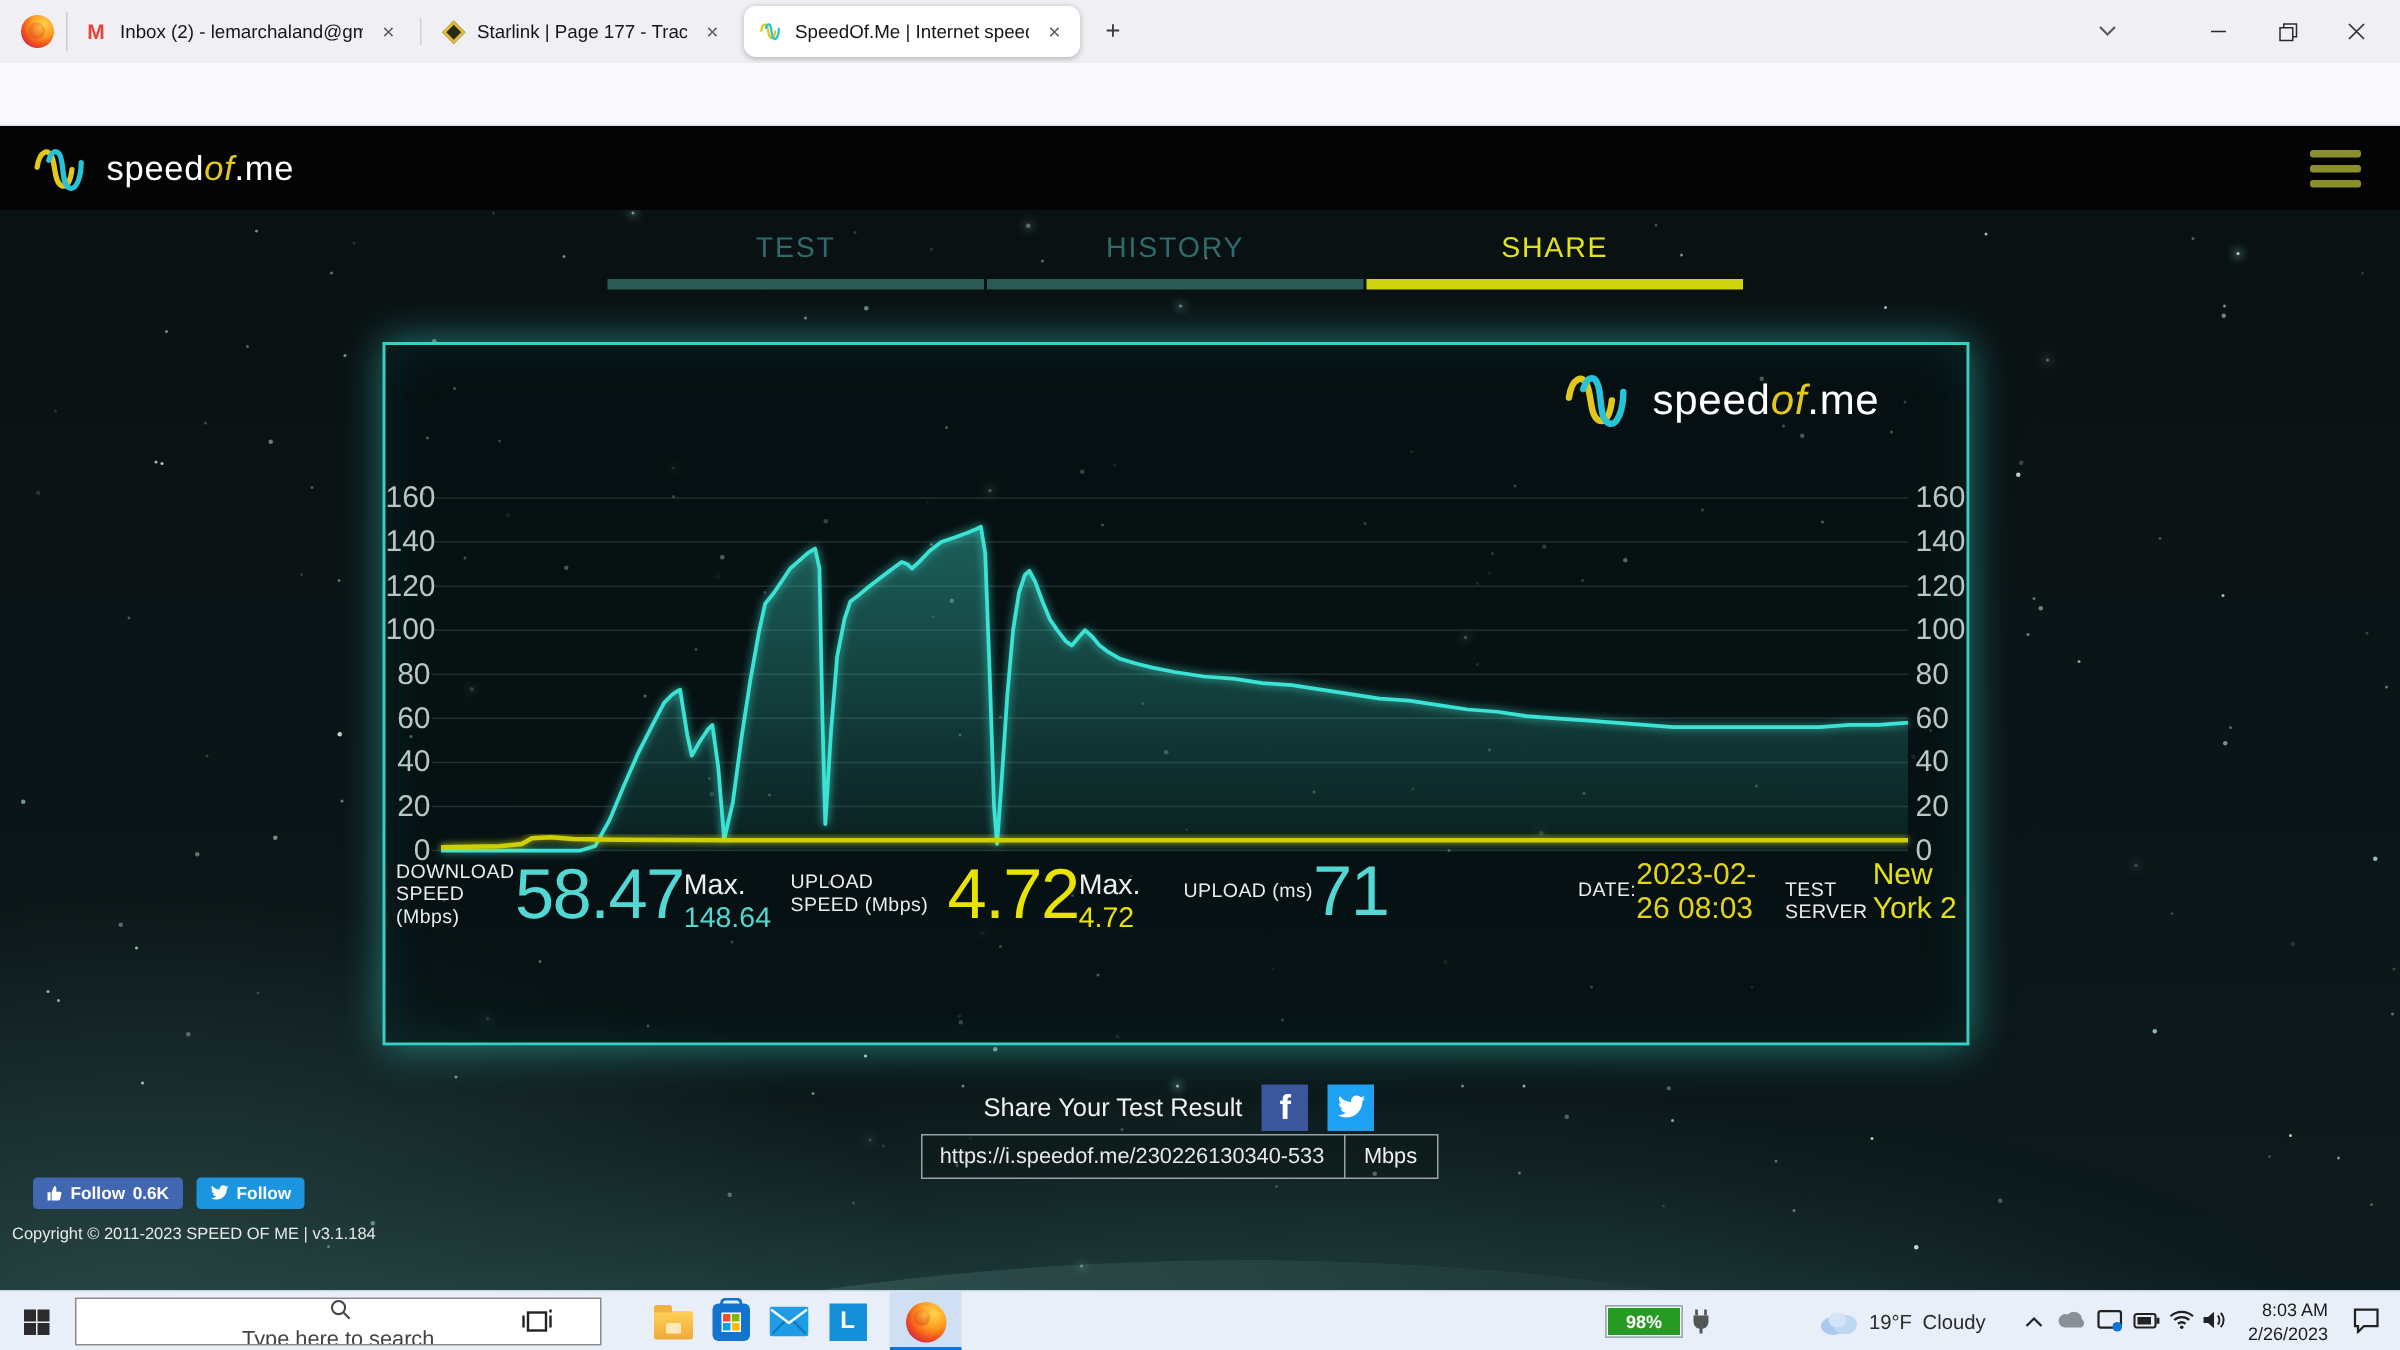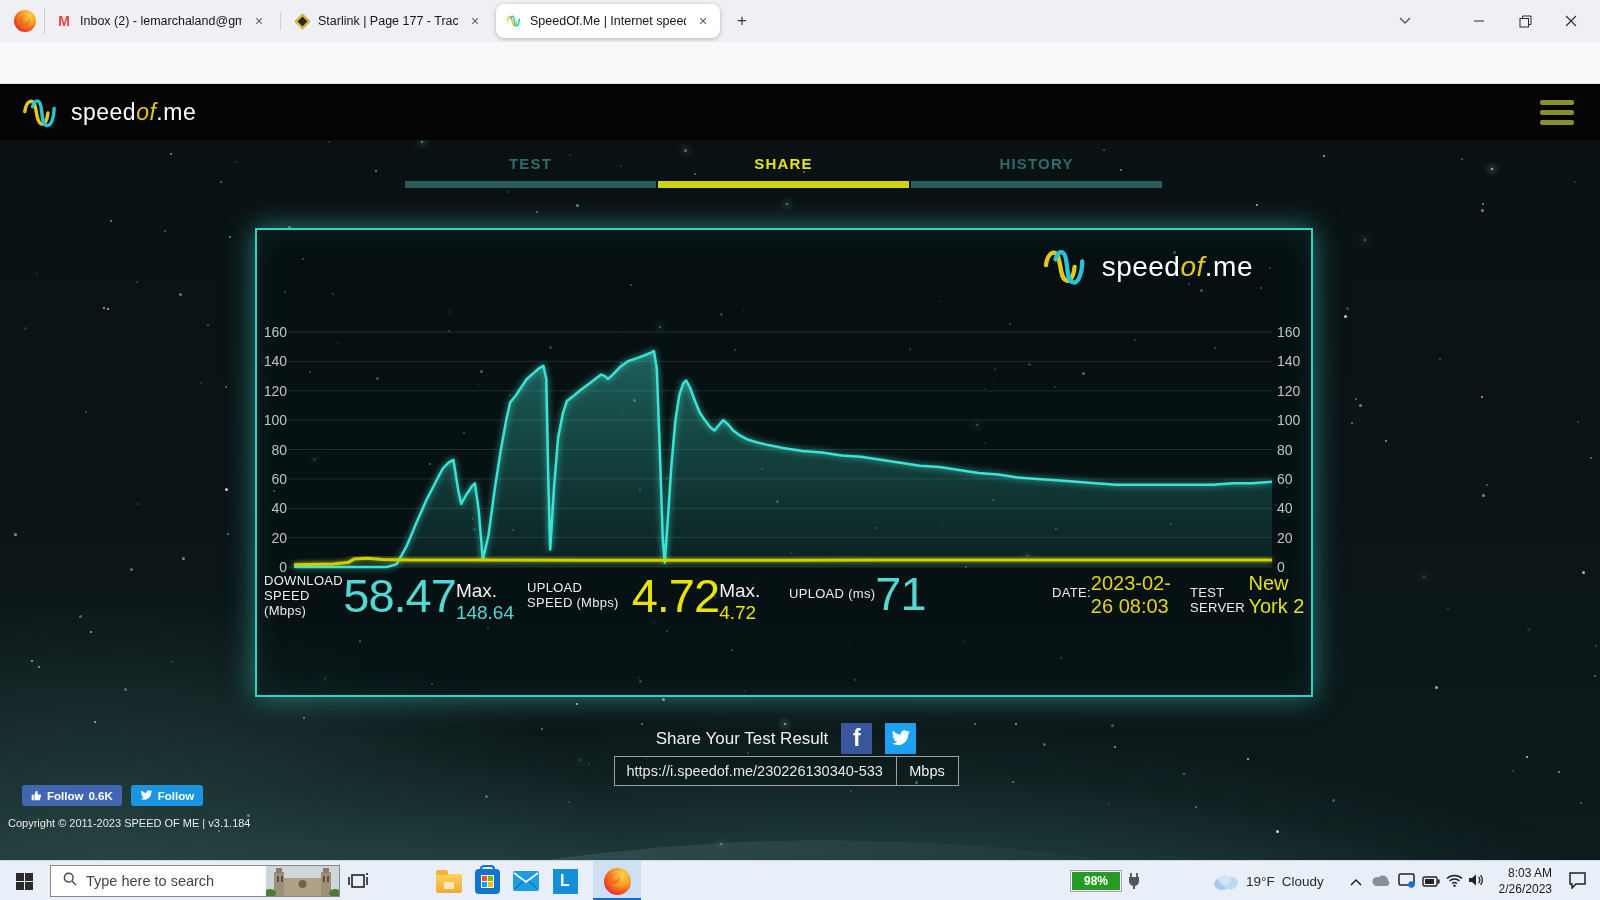--- a/index.html
+++ b/index.html
@@ -54,32 +54,32 @@
     background:linear-gradient(180deg,#0a1113 0%,#0b1517 55%,#0e1b1d 100%); }
   .glow-bl { position:absolute; left:-220px; top:430px; width:900px; height:500px;
     background:radial-gradient(ellipse at 35% 65%, rgba(110,190,180,.28), rgba(0,0,0,0) 65%); }
   .planet { position:absolute; left:-320px; top:700px; width:2300px; height:1300px; border-radius:50%;
     background:radial-gradient(ellipse at 28% 12%, rgba(86,140,135,.55), rgba(18,36,38,.92) 55%);
     box-shadow:0 -35px 110px rgba(110,215,200,.20); }
   .star { position:absolute; border-radius:50%; background:#e9fffa; }
 
   .site-tabs { position:absolute; left:405px; top:15px; width:758px; display:flex; gap:2px; }
   .site-tab { width:251px; text-align:center; }
-  .site-tab .lbl { font-size:15px; font-weight:700; letter-spacing:1.2px; color:#2e6b6b; padding-bottom:9px; }
+  .site-tab .lbl { font-size:19px; font-weight:400; letter-spacing:1.2px; color:#2e6b6b; padding-bottom:9px; }
   .site-tab .bar { height:7px; background:#2b5a57; }
   .site-tab.active .lbl { color:#e3e31c; }
   .site-tab.active .bar { background:#cfd40e; }
 
   .panel { position:absolute; left:255px; top:88px; width:1058px; height:469px;
     border:2px solid #35d1c5; background:rgba(4,15,16,.55);
     box-shadow:0 0 26px rgba(57,214,201,.55), inset 0 0 34px rgba(57,214,201,.10); }
   .panel-logo { position:absolute; right:58px; top:16px; display:flex; align-items:center; gap:10px; }
   .panel-logo .logo-text { font-size:28px; }
   .chart-svg { position:absolute; left:0; top:0; }
-  .ytick { position:absolute; color:#b9c6c6; font-size:14px; line-height:18px; }
+  .ytick { position:absolute; color:#b9c6c6; font-size:20px; line-height:18px; }
   .ytick.left { left:0; width:30px; text-align:right; }
   .ytick.right { left:1020px; width:40px; text-align:left; }
 
   .rescol { position:absolute; top:338px; display:flex; flex-direction:row; align-items:center; }
   .res-label { color:#ececec; font-size:13px; letter-spacing:.3px; margin-bottom:2px; }
   .res-value { font-weight:300; font-size:47px; line-height:52px; letter-spacing:-1px; }
   .res-value.cyan { color:#52d7d3; }
   .res-value.yellow { color:#e8e400; }
   .res-max { margin-top:12px; font-size:19px; color:#efefef; }
   .res-max .mv.cyan { color:#52d7d3; } .res-max .mv.yellow { color:#e8e400; }
@@ -102,21 +102,21 @@
   .fbtn { height:21px; border-radius:3px; color:#fff; font-size:11.5px; font-weight:bold; display:flex; align-items:center; gap:5px; padding:0 9px; }
   .fb-follow { background:#4267b2; }
   .tw-follow { background:#1b95e0; }
   .copyright { position:absolute; left:8px; top:677px; color:#e9e9e9; font-size:11px; }
 
   
   .taskbar { position:absolute; left:0; top:860px; width:1600px; height:40px; background:#e9eff8; border-top:1px solid #ccd5e2; }
   .start-btn { position:absolute; left:0; top:0; width:48px; height:40px; display:flex; align-items:center; justify-content:center; }
   .win-grid { width:17px; height:17px; display:grid; grid-template-columns:8px 8px; grid-template-rows:8px 8px; gap:1px; }
   .win-grid i { background:#2b2b2b; }
-  .search-box { position:absolute; left:50px; top:4px; width:290px; height:32px; background:#fff; border:1px solid #8a8a8a; display:flex; align-items:center; overflow:hidden; }
+  .search-box { position:absolute; left:50px; top:4px; width:351px; height:32px; background:#fff; border:1px solid #8a8a8a; display:flex; align-items:center; overflow:hidden;flex-direction:column; }
   .search-box .mag { margin:0 9px 0 12px; }
   .search-ph { color:#444; font-size:14.5px; flex:1; white-space:nowrap; }
   .task-app { position:absolute; top:0; width:40px; height:40px; display:flex; align-items:center; justify-content:center; }
   .task-app.active { width:48px; background:#cfe0f5; box-shadow:inset 0 -3px 0 #0873d8; }
   .edge-ic { width:25px; height:25px; border-radius:50%; background:conic-gradient(from 220deg,#8ee d0%,#35c8f0,#0c59a4,#2bcf8e,#35c8f0); }
   .folder-ic { position:relative; width:26px; height:19px; background:linear-gradient(180deg,#ffd257,#f0a93a); border-radius:2px; margin-top:4px; }
   .folder-ic::before { content:""; position:absolute; left:0; top:-4px; width:12px; height:5px; background:#f0b23e; border-radius:2px 2px 0 0; }
   .folder-ic::after { content:""; position:absolute; left:8px; top:8px; width:10px; height:7px; background:#fde9b8; border-radius:1px; }
   .store-ic { width:25px; height:25px; background:#1274cf; border-radius:4px; display:flex; align-items:center; justify-content:center; position:relative; }
   .store-ic::before{ content:""; position:absolute; top:-4px; width:11px; height:6px; border:2px solid #1274cf; border-bottom:none; border-radius:4px 4px 0 0; }
@@ -473,26 +473,26 @@
         <div class="star" style="left: 994px; top: 228px; width: 2px; height: 2px; opacity: 0.42; background: rgb(191, 238, 232);"></div>
         <div class="star" style="left: 753px; top: 443px; width: 2px; height: 2px; opacity: 0.31;"></div>
         <div class="star" style="left: 1015px; top: 583px; width: 2px; height: 2px; opacity: 0.64;"></div>
       </div>
 
     <div class="site-tabs">
       <div class="site-tab">
         <div class="lbl">TEST</div>
           <div class="bar"></div>
       </div>
+      <div class="site-tab">
+        <div class="lbl">HISTORY</div>
+          <div class="bar"></div>
+      </div>
       <div class="site-tab active">
         <div class="lbl">SHARE</div>
-          <div class="bar"></div>
-      </div>
-      <div class="site-tab">
-        <div class="lbl">HISTORY</div>
           <div class="bar"></div>
       </div>
     </div>
 
     <div class="panel">
       <svg class="chart-svg" width="1058" height="469" viewBox="0 0 1058 469">
           <defs>
             <linearGradient id="dlfill" x1="0" y1="0" x2="0" y2="1">
               <stop offset="0" stop-color="#40e0d0" stop-opacity="0.38"></stop>
               <stop offset="1" stop-color="#40e0d0" stop-opacity="0.07"></stop>

